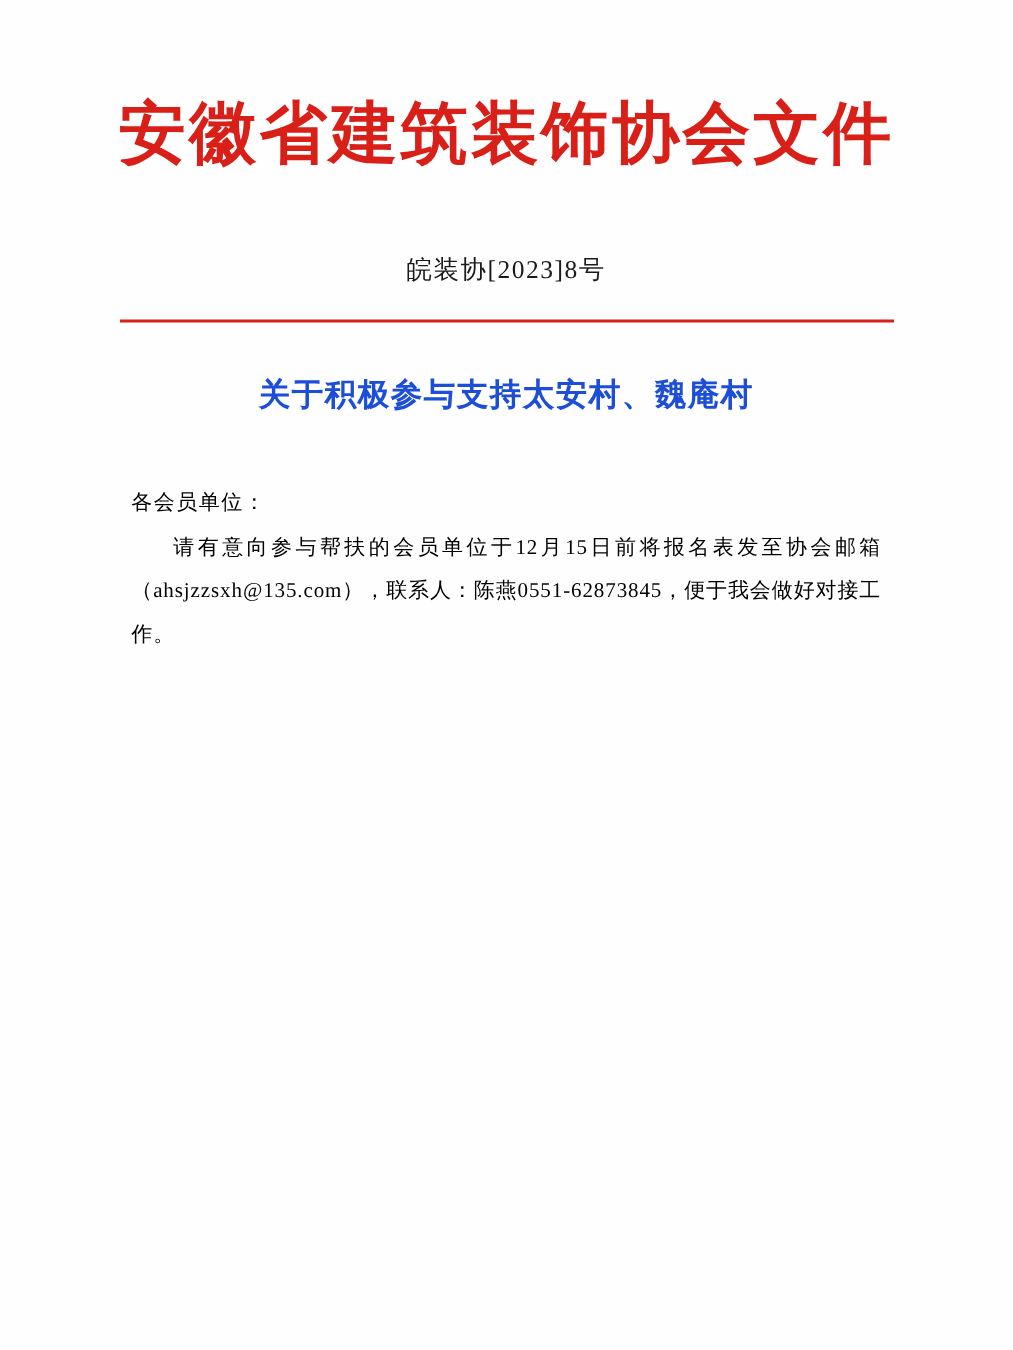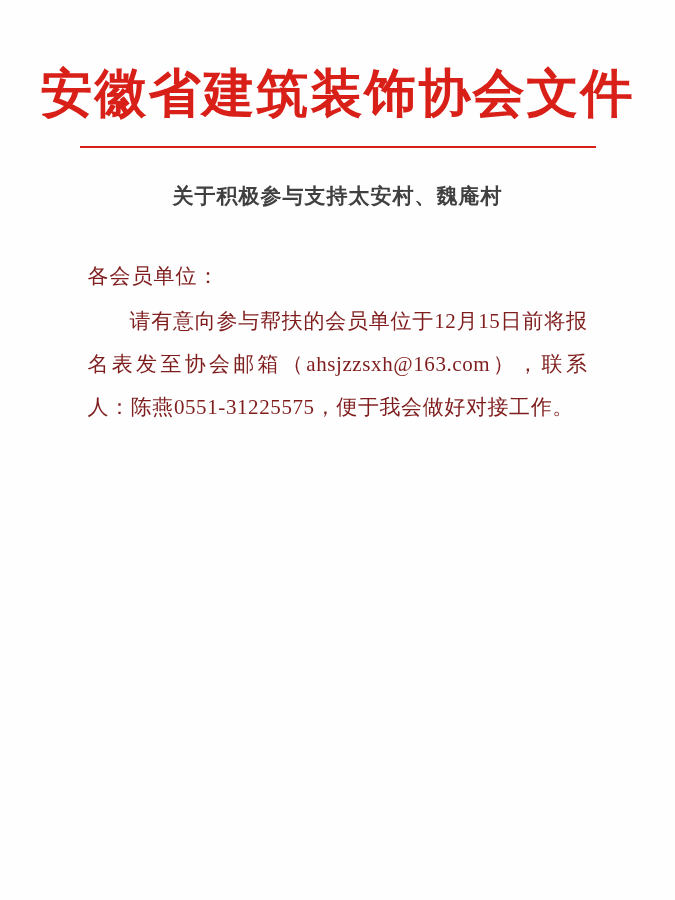--- a/index.html
+++ b/index.html
@@ -22,21 +22,21 @@
     box-sizing: border-box;
   }
   .masthead {
     text-align: center;
     padding-top: 62px;
   }
   .masthead-title {
     color: #d81f18;
     font-family: "DejaVu Serif", "Liberation Serif", serif;
     font-weight: bold;
-    font-size: 52px;
+    font-size: 45px;
     letter-spacing: 2px;
     line-height: 1.2;
     white-space: nowrap;
   }
   .doc-number {
     text-align: center;
     font-size: 17px;
     color: #1a1a1a;
     margin-top: 52px;
     letter-spacing: 1px;
@@ -47,28 +47,28 @@
     background: #d81f18;
     margin: 22px auto 0 auto;
   }
   .doc-title {
     text-align: center;
     font-weight: bold;
     font-size: 21px;
     line-height: 1.75;
     margin-top: 30px;
     letter-spacing: 1px;
-    color: #404040;
+    color: #1d4ed8;
   }
   .body-block {
     margin: 40px auto 0 auto;
     width: 500px;
-    font-size: 21px;
+    font-size: 14px;
     line-height: 2.05;
-    color: #7f1d1d;
+    color: #000000;
     letter-spacing: 0.6px;
   }
   .salutation {
     margin-bottom: 2px;
     letter-spacing: 1px;
   }
   .para {
     text-indent: 2em;
     text-align: justify;
     text-justify: inter-ideograph;
@@ -79,25 +79,26 @@
 </style>
 </head>
 <body>
 
 <div class="page">
 
   <div class="masthead">
     <div class="masthead-title">安徽省建筑装饰协会文件</div>
   </div>
 
+  <div class="doc-number">皖装协[2023]8号</div>
 
   <div class="red-rule"></div>
 
   <div class="doc-title">
     <div>关于积极参与支持太安村、魏庵村</div>
   </div>
 
   <div class="body-block">
     <div class="salutation">各会员单位：</div>
-    <div class="para">请有意向参与帮扶的会员单位于12月15日前将报名表发至协会邮箱（ahsjzzsxh@163.com），联系人：陈燕0551-31225575，便于我会做好对接工作。</div>
+    <div class="para">请有意向参与帮扶的会员单位于12月15日前将报名表发至协会邮箱（ahsjzzsxh@135.com），联系人：陈燕0551-62873845，便于我会做好对接工作。</div>
   </div>
 
 </div>
 
 </body></html>

